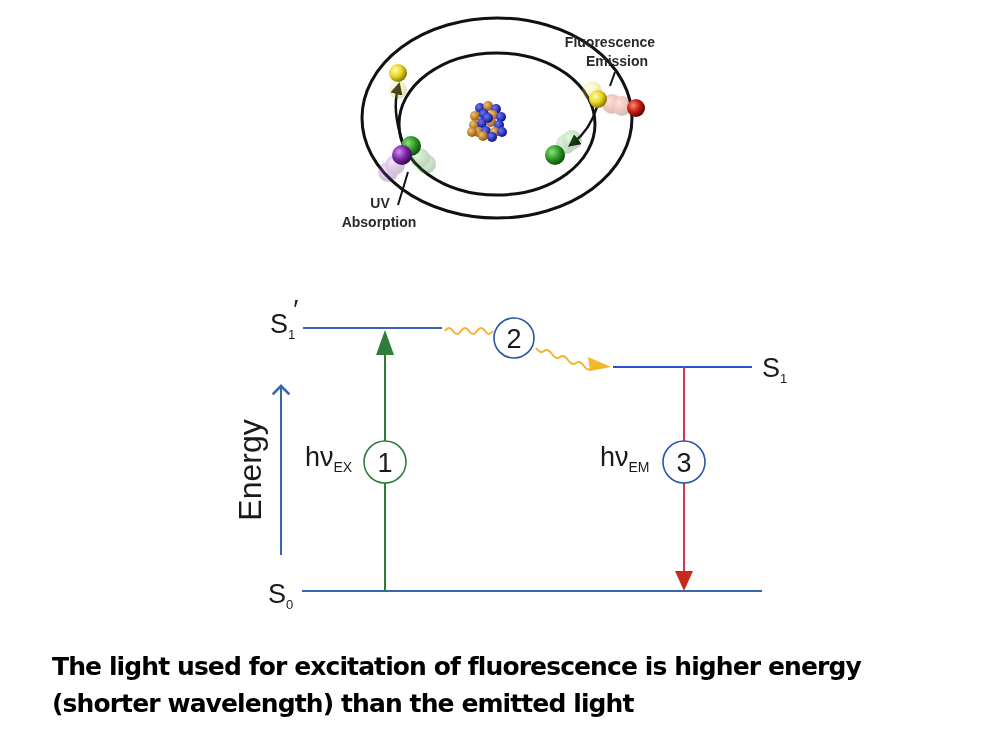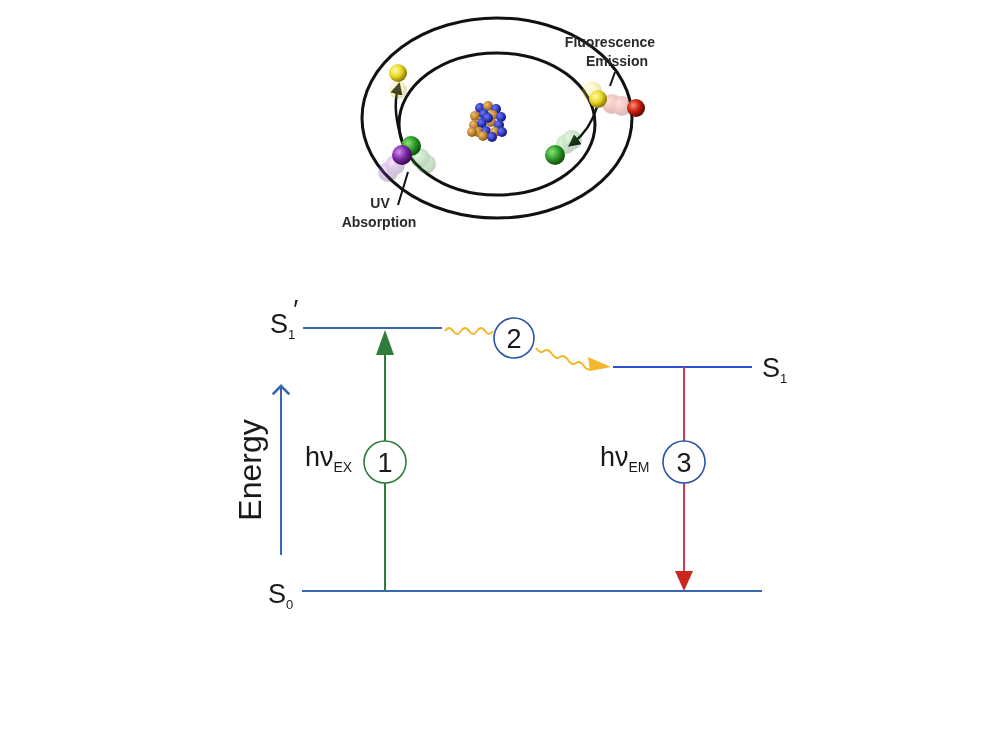--- a/index.html
+++ b/index.html
@@ -136,13 +136,15 @@
   <polygon points="611,367 588,357 590,371" fill="#f2b72a"></polygon>
 
   <line x1="684" y1="367" x2="684" y2="572" stroke="#d4374a" stroke-width="2"></line>
   <polygon points="684,591 675,571 693,571" fill="#c8281e"></polygon>
   <circle cx="684" cy="462" r="21" fill="#fff" stroke="#2a55a8" stroke-width="1.6"></circle>
   <text class="lbl" x="684" y="472" text-anchor="middle" font-size="27">3</text>
   <text class="lbl" x="600" y="466" font-size="27"><tspan>hν</tspan><tspan dy="6" font-size="14">EM</tspan></text>
 </svg>
 
 <div id="caption">
+  <div>The light used for excitation of fluorescence is higher energy</div>
+  <div>(shorter wavelength) than the emitted light</div>
 </div>
 
 </body></html>

